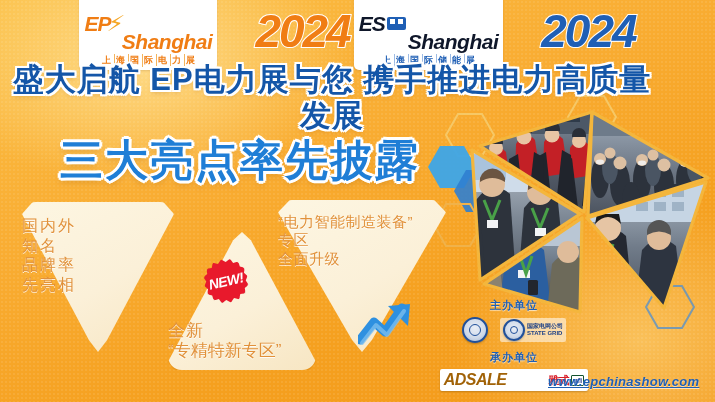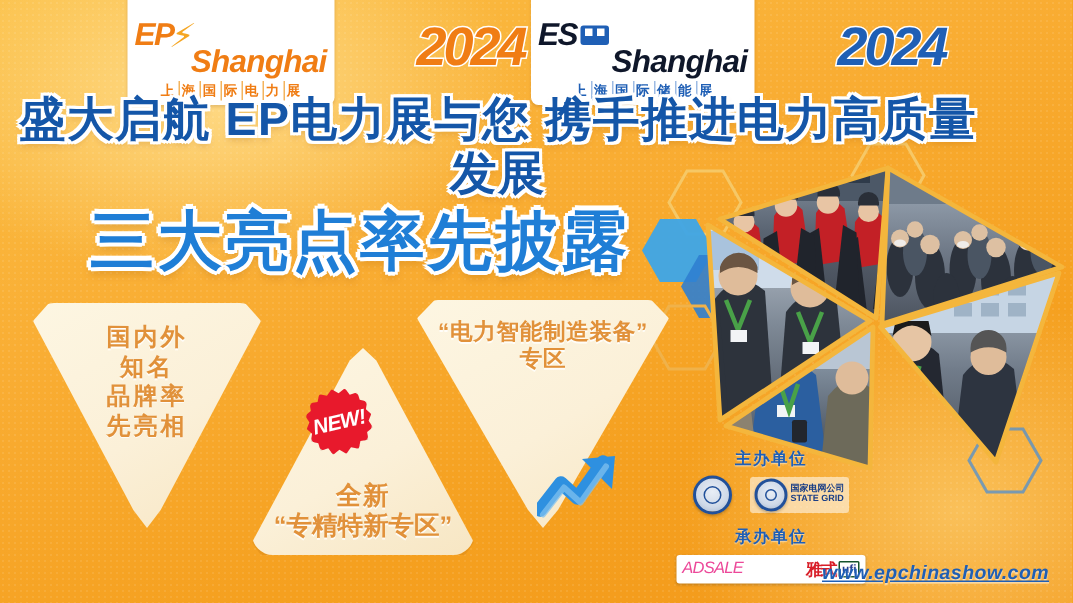--- a/index.html
+++ b/index.html
@@ -42,24 +42,24 @@
   }
   .bolt{ color:#f5a623; font-size:22px; margin:0 -2px; transform:skewX(-12deg); }
   .sh-text{ font-weight:bold; font-style:italic; font-size:21px; color:#f07d14; letter-spacing:-.5px;margin-top:36px;}
   .lg-cn{ display:flex; gap:2px; margin-top:2px; }
   .lg-cn span{
     font-size:9px; color:#f07d14; font-weight:bold;
     background:#fff; padding:0 1px; border-left:1px solid #f4b45d;
   }
   .lg-cn span:first-child{ border-left:none; }
   .year{
-    font-weight:bold; font-style:italic; font-size:36px;
+    font-weight:bold; font-style:italic; font-size:46px;
     color:#f07d14; -webkit-text-stroke:2px #fff;
     paint-order:stroke fill;
-    letter-spacing:-2px; margin-left:18px; line-height:1;
+    letter-spacing:-2px; margin-left:1px; line-height:1;
     text-shadow:0 1px 0 rgba(255,255,255,.6);
   }
   .year.blue{ color:#1f5fb5; }
   .es-card .ep-text,.es-card .sh-text{ color:#0f172a; }
   .es-card .lg-cn span{ color:#1f5fb5; border-left-color:#9dbbe4;}
   .battery{
     display:inline-block; width:19px; height:13px; background:#1f5fb5;
     border-radius:2px; margin:0 2px; position:relative;
   }
   .battery::before,.battery::after{
@@ -97,22 +97,22 @@
   }
   .tri-down .tri-shape{
     clip-path:polygon(7% 0,93% 0,100% 8%,56% 92%,50% 100%,44% 92%,0 8%);
     border-radius:14px;
   }
   .tri-up .tri-shape{
     clip-path:polygon(50% 0,56% 6%,100% 94%,96% 100%,4% 100%,0 94%,44% 6%);
     border-radius:14px;
   }
   .tri-label{
-    position:absolute; width:100%; text-align:center;
-    color:#e1913a; font-weight:bold; line-height:1.22;
+    position:absolute; width:100%; text-align:left;
+    color:#e1913a; font-weight:normal; line-height:1.22;
     text-shadow:0 1px 0 rgba(255,255,255,.8);
   }
 
   
   #card1{ left:22px; top:202px; width:152px; height:150px; }
   #card1 .tri-label{ top:14px; font-size:16px; letter-spacing:2px; }
   
   #card2{ left:168px; top:232px; width:148px; height:138px; }
   #card2 .tri-label{ bottom:8px; font-size:16px; letter-spacing:1px; }
   #card2 .l-a{ font-size:17px; }
@@ -162,21 +162,21 @@
     content:""; position:absolute; left:5px; top:5px; right:5px; bottom:5px;
     border-radius:50%; border:1px solid #21509a;
   }
   .sg-wrap{ display:flex; align-items:center; gap:2px; background:rgba(255,255,255,.55); padding:1px 3px; border-radius:2px;}
   .sg-txt{ font-size:6px; color:#1b3f86; font-weight:bold; line-height:1.15; text-align:left;}
   .adsale{
     display:inline-flex; align-items:center; gap:2px;
     background:#fff; padding:2px 4px; border-radius:2px;
     box-shadow:0 1px 2px rgba(0,0,0,.2);
   }
-  .ad-word{ font-size:11px; font-weight:normal; color:#ec4899; letter-spacing:-.5px; font-style:italic;}
+  .ad-word{ font-size:16px; font-weight:bold; color:#a16207; letter-spacing:-.5px; font-style:italic;}
   .ad-cn{ font-size:11px; font-weight:bold; color:#d81e28; letter-spacing:-1px;margin-left:40px; }
   .ufi{ font-size:8px; font-weight:bold; color:#2a3f8f; border:1px solid #14532d; padding:0 1px; border-radius:1px; }
   #url{
     position:absolute; left:548px; top:374px; z-index:12;
     color:#1f5fb5; font-weight:bold; font-style:italic; font-size:13px;
     letter-spacing:.3px;
     text-shadow:0 1px 1px rgba(255,255,255,.65);
     text-decoration:underline;
   }
 </style>
@@ -457,20 +457,21 @@
   <div id="newbadge">
     <div class="starburst"></div>
     <div class="nb-text">NEW!</div>
   </div>
 
   <div id="card3" class="tri tri-down">
     <div class="tri-shape"></div>
     <div class="tri-label">
       <div>“电力智能制造装备”</div>
       <div>专区</div>
+      <div>全面升级</div>
     </div>
   </div>
   <svg id="arrow" viewBox="0 0 62 48">
     <path d="M2 40 L16 22 L27 32 L44 8" fill="none" stroke="#2e90e0" stroke-width="9" stroke-linecap="round" stroke-linejoin="round"></path>
     <path d="M30 6 L52 4 L50 26 Z" fill="#2e90e0"></path>
     <path d="M4 43 L18 25 L29 35 L46 11" fill="none" stroke="#7fc0ef" stroke-width="4" stroke-linecap="round" stroke-linejoin="round" opacity=".75"></path>
   </svg>
 
   <div id="footer">
     <div class="ft-title">主办单位</div>

